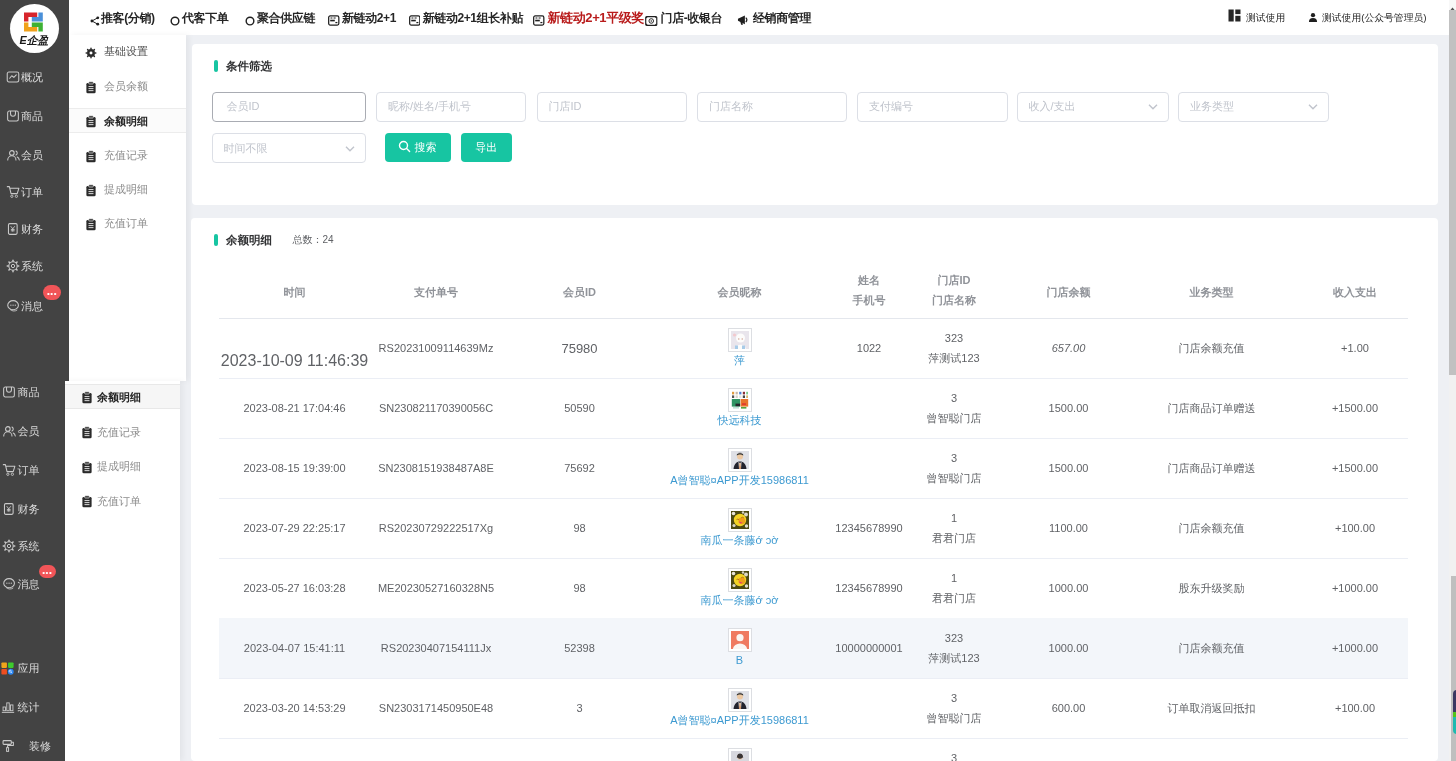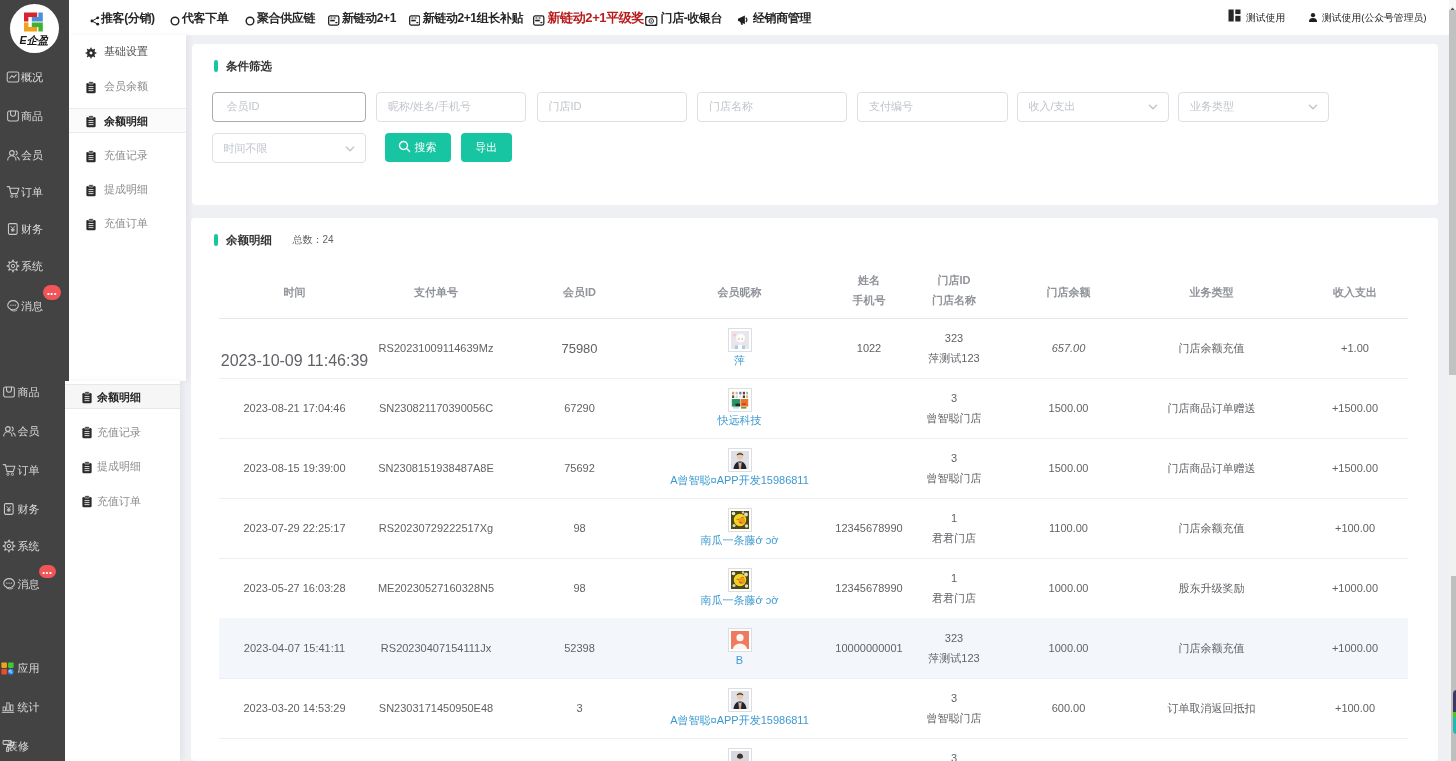--- a/index.html
+++ b/index.html
@@ -129,21 +129,21 @@
       <rect x="2.5" y="8.5" width="3" height="4.5" fill="none" stroke="#c9c9c9" stroke-width="1.1"></rect>
       <rect x="7" y="3.5" width="3" height="9.5" fill="none" stroke="#c9c9c9" stroke-width="1.1"></rect>
       <rect x="11.5" y="6" width="3" height="7" fill="none" stroke="#c9c9c9" stroke-width="1.1"></rect>
     </svg></div>
 <div class="abs" style="left:17.5px;top:706.6px;transform:translateY(-50%);font-size:11px;color:#dcdcdc;">统计</div>
 <div class="abs" style="left:1px;top:738.6px;"><svg width="14" height="14" viewBox="0 0 17 17">
       <rect x="2.5" y="2" width="10" height="4.5" rx="1" fill="none" stroke="#c9c9c9" stroke-width="1.3"></rect>
       <path d="M12.5,4 h2.5 v4 h-7 v2.5" fill="none" stroke="#c9c9c9" stroke-width="1.3" stroke-linejoin="round"></path>
       <rect x="6.8" y="10.5" width="2.4" height="4.5" fill="none" stroke="#c9c9c9" stroke-width="1.2"></rect>
     </svg></div>
-<div class="abs" style="left:7px;top:745.6px;transform:translateY(-50%);font-size:11px;color:#dcdcdc;">装修</div>
+<div class="abs" style="left:29px;top:745.6px;transform:translateY(-50%);font-size:11px;color:#dcdcdc;">装修</div>
 <div class="abs" style="left:43px;top:284.5px;width:18px;height:15.5px;border-radius:8px;background:#f15558;color:#fff;font-size:8px;text-align:center;line-height:17px;letter-spacing:0.5px;">•••</div>
 <div class="abs" style="left:38.5px;top:564.5px;width:17.5px;height:13.5px;border-radius:7px;background:#f15558;color:#fff;font-size:8px;text-align:center;line-height:15px;letter-spacing:0.5px;">•••</div>
 <div class="abs" style="left:90px;top:12px;"><svg width="10" height="10" viewBox="0 0 12 12">
       <circle cx="2.3" cy="6" r="1.7" fill="#1f1f1f"></circle>
       <circle cx="9.3" cy="2.2" r="1.7" fill="#1f1f1f"></circle>
       <circle cx="9.3" cy="9.8" r="1.7" fill="#1f1f1f"></circle>
       <path d="M2.3,6 L9.3,2.2 M2.3,6 L9.3,9.8" stroke="#1f1f1f" stroke-width="1.2"></path>
     </svg></div>
 <div class="abs" style="left:101px;top:17.5px;transform:translateY(-50%);font-size:12px;font-weight:bold;color:#262626;letter-spacing:-0.4px;">推客(分销)</div>
 <div class="abs" style="left:170px;top:12px;"><svg width="10" height="10" viewBox="0 0 12 12">
@@ -327,21 +327,21 @@
         <circle cx="7.8" cy="8" r="0.7" fill="#c98"></circle>
         <circle cx="11.2" cy="8" r="0.7" fill="#c98"></circle>
         <rect x="4" y="14.5" width="3" height="3.5" fill="#a8cbe8"></rect>
         <rect x="11" y="14.5" width="3" height="3.5" fill="#a8cbe8"></rect>
       </svg></div>
   </div>
 <div class="abs ctr" style="left:739.5px;top:359.9px;font-size:11px;color:#3d9ad1;">萍</div>
 <div class="abs" style="left:219px;top:438.4px;width:1189px;height:1px;background:#ebeef5;"></div>
 <div class="abs ctr" style="left:294.5px;top:408.4px;font-size:11px;color:#606266;">2023-08-21 17:04:46</div>
 <div class="abs ctr" style="left:436px;top:408.4px;font-size:11px;color:#606266;">SN230821170390056C</div>
-<div class="abs ctr" style="left:579.5px;top:408.4px;font-size:11px;color:#606266;">67290</div>
+<div class="abs ctr" style="left:579.5px;top:408.4px;font-size:11px;color:#606266;">50590</div>
 <div class="abs ctr" style="left:1068.5px;top:408.4px;font-size:11px;color:#606266;">1500.00</div>
 <div class="abs ctr" style="left:1211.5px;top:408.4px;font-size:11px;color:#606266;">门店商品订单赠送</div>
 <div class="abs ctr" style="left:1355px;top:408.4px;font-size:11px;color:#606266;">+1500.00</div>
 <div class="abs ctr" style="left:954px;top:398.4px;font-size:11px;color:#606266;">3</div>
 <div class="abs ctr" style="left:954px;top:418.4px;font-size:11px;color:#606266;">曾智聪门店</div>
 <div class="abs cx" style="left:739.5px;top:388.09999999999997px;">
     <div style="width:24px;height:24px;border:1px solid #dcdee2;background:#fff;padding:2px;"><svg width="18" height="18" viewBox="0 0 18 18">
         <rect width="18" height="18" fill="#fff"></rect>
         <rect x="1" y="0.8" width="2.2" height="2.6" fill="#e09c3f"></rect>
         <rect x="4.6" y="0.8" width="2.2" height="2.6" fill="#c8b6a6"></rect>

